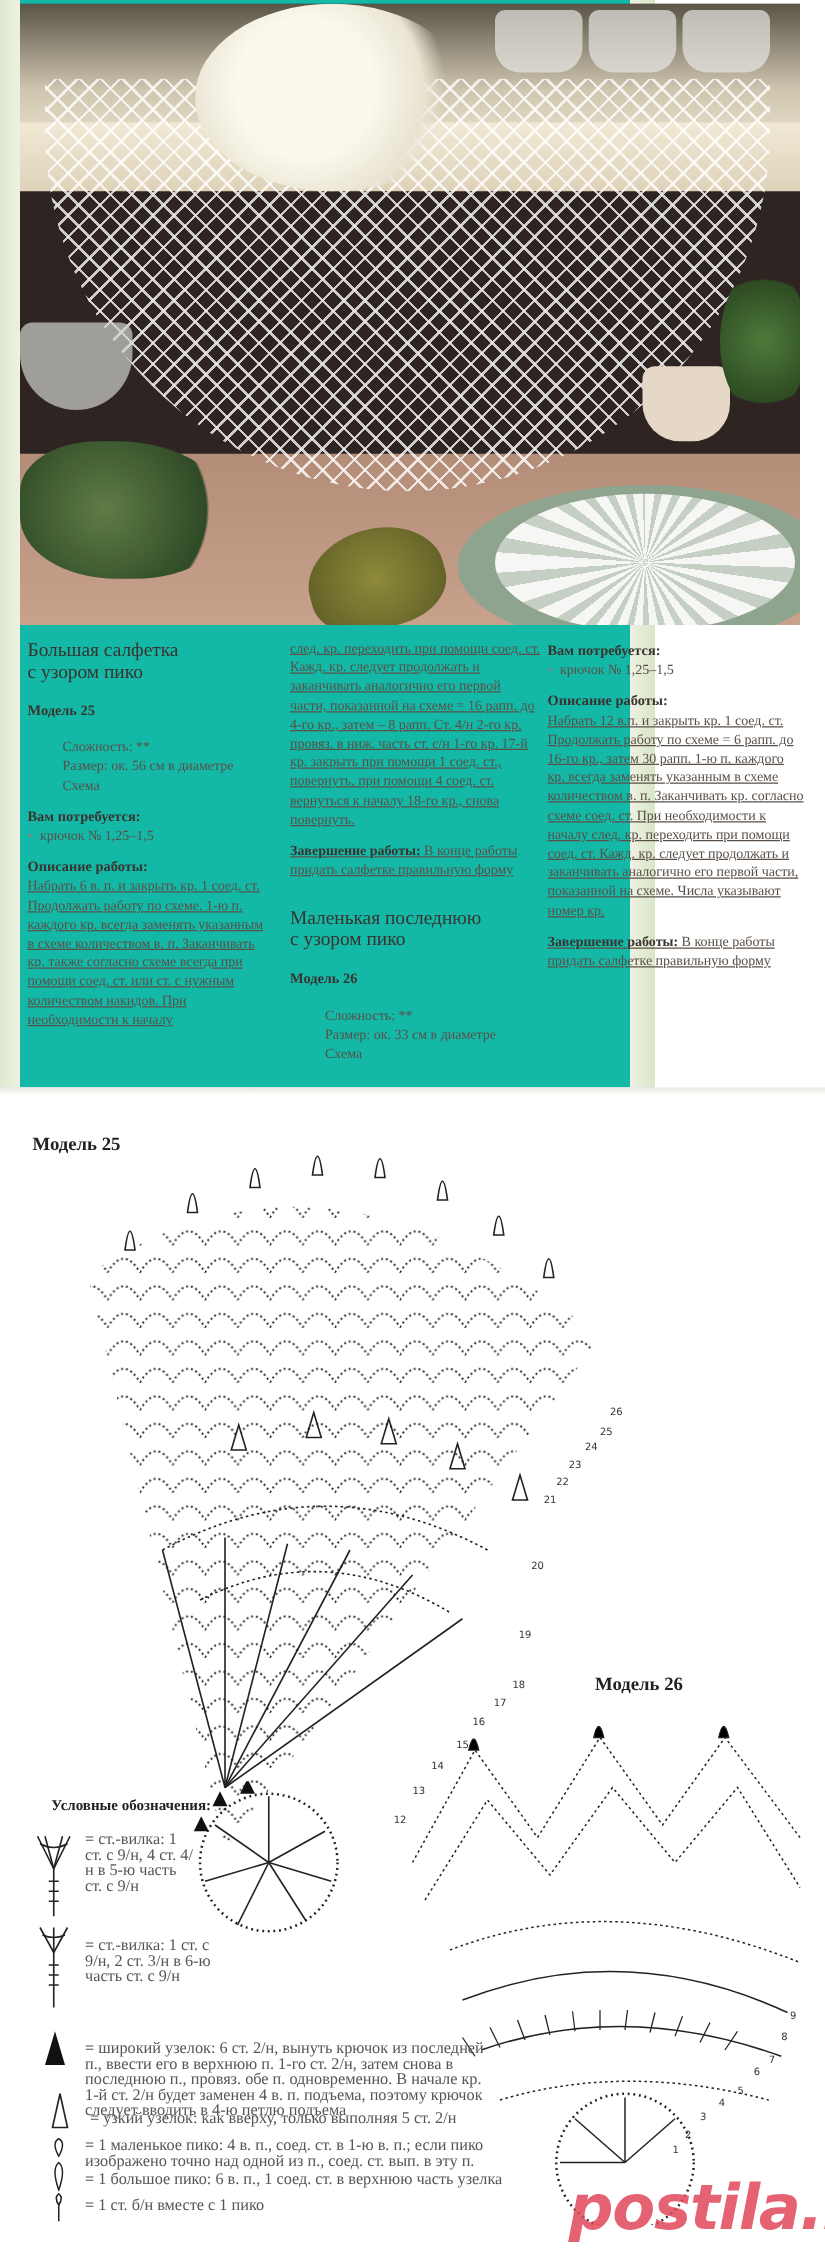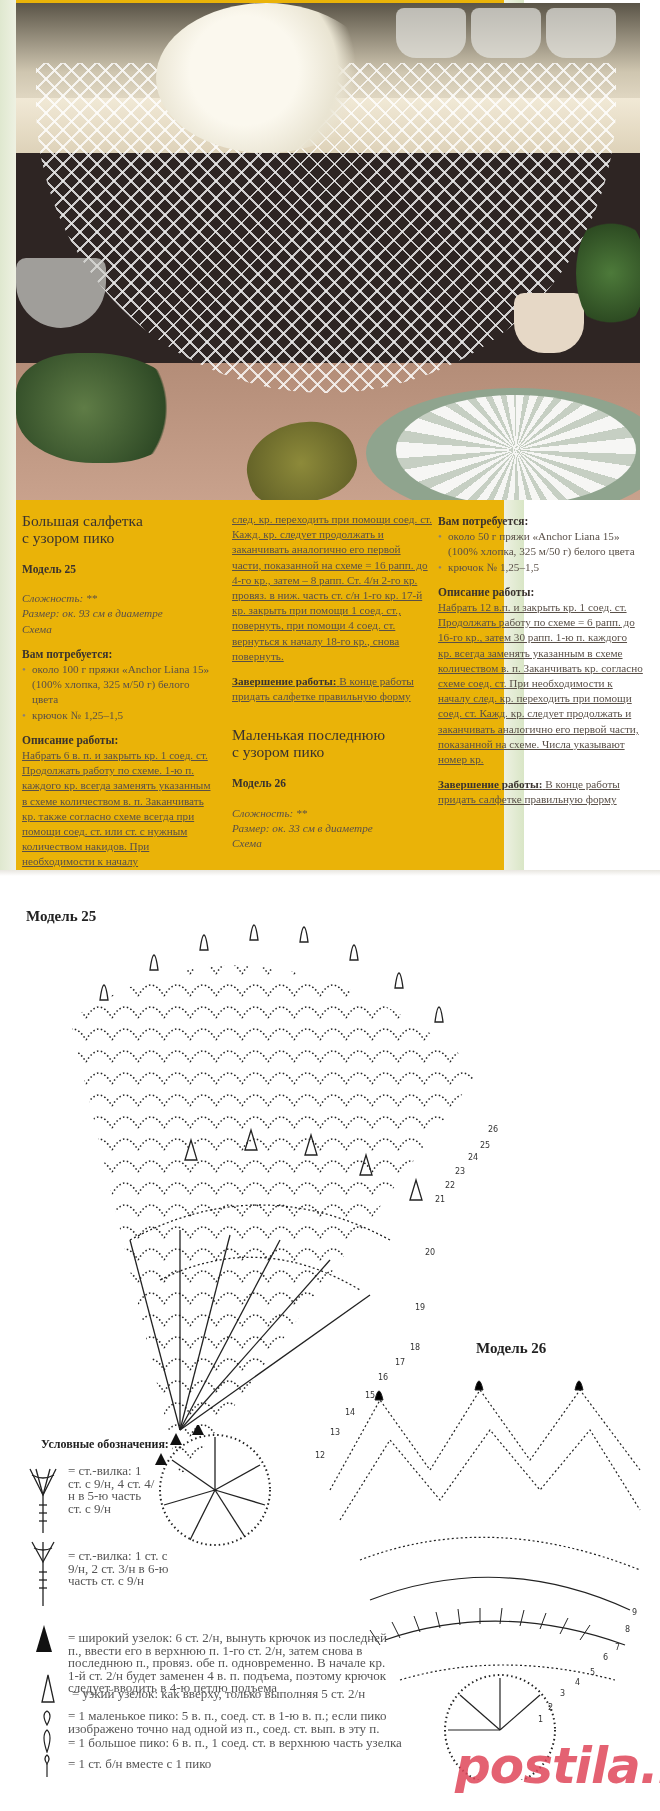--- a/index.html
+++ b/index.html
@@ -1,19 +1,19 @@
 <!DOCTYPE html>
 <html><head>
 <meta charset="utf-8">
 <style>
   * { box-sizing: border-box; margin: 0; padding: 0; }
   body { width: 660px; height: 1811px; background: #ffffff; font-family: "Liberation Serif", serif; color: #3a3430; position: relative; overflow: hidden; }
 
   
-  .mag { position: absolute; left: 0; top: 0; width: 524px; height: 870px; background: #eab308; }
+  .mag { position: absolute; left: 0; top: 0; width: 524px; height: 870px; background: #14b8a6; }
   .mag-edge-left { position: absolute; left: 0; top: 0; width: 16px; height: 870px; background: linear-gradient(90deg,#dfe8cf,#eef1e2); }
   .mag-edge-right { position: absolute; right: 0; top: 0; width: 20px; height: 870px; background: linear-gradient(90deg,#eef1e2,#d9e6c6); }
 
   .photo { position: absolute; left: 16px; top: 3px; width: 624px; height: 497px; overflow: hidden; background: #3b2e2a; }
   .photo .wall { position: absolute; left: 0; top: 0; width: 624px; height: 115px; background: linear-gradient(180deg,#5a5447,#cfc6b0 60%,#ece3cf); }
   .photo .shelf { position: absolute; left: 0; top: 95px; width: 624px; height: 60px; background: linear-gradient(180deg,#f1e9d6,#dcd0b6); }
   .photo .dark { position: absolute; left: 0; top: 150px; width: 624px; height: 220px; background: #2e2523; }
   .photo .table { position: absolute; left: 0; top: 360px; width: 624px; height: 140px; background: linear-gradient(180deg,#b48d78,#c9a28d); }
   .photo .doily-big { position: absolute; left: 20px; top: 60px; width: 580px; height: 330px; border-radius: 0 0 290px 290px; background:
       repeating-linear-gradient(45deg, rgba(255,255,255,.85) 0 2px, transparent 2px 12px),
@@ -28,21 +28,21 @@
   .photo .bowl { position: absolute; left: 0; top: 255px; width: 90px; height: 70px; border-radius: 10px 10px 45px 45px; background: rgba(210,210,205,.7); }
   .photo .plant { position: absolute; left: 560px; top: 210px; width: 70px; height: 120px; border-radius: 50%; background: radial-gradient(circle, #4d7a3a, #2d4b22 70%, transparent 72%); }
   .photo .pot { position: absolute; left: 498px; top: 290px; width: 70px; height: 60px; border-radius: 10px 10px 30px 30px; background: #e6d8c6; }
 
   .col { position: absolute; top: 512px; font-size: 11.2px; line-height: 15.2px; color: #5a5048; }
   .col1 { left: 22px; width: 195px; }
   .col2 { left: 232px; width: 200px; }
   .col3 { left: 438px; width: 205px; }
   .title { font-size: 15.5px; line-height: 17px; color: #3a332f; margin-bottom: 16px; }
   .model { font-weight: bold; font-size: 11.5px; color: #3a332f; margin-bottom: 14px; }
-  .meta { font-style: italic; color: #5a5048; }
+  .meta { color: #5a5048; margin-left: 28px; }
   .meta-block { margin-bottom: 10px; }
   .h { font-weight: bold; font-size: 11.5px; color: #3a332f; margin-top: 2px; }
   ul.bul { list-style: none; margin-bottom: 10px; }
   ul.bul li { padding-left: 10px; position: relative; }
   ul.bul li::before { content: "•"; position: absolute; left: 0; color: #8a8078; }
   .para { margin-bottom: 10px; text-decoration: underline; }
   .finish b { color: #3a332f; }
 
   
   .charts { position: absolute; left: 0; top: 870px; width: 660px; height: 941px; background: #ffffff; }
@@ -85,26 +85,25 @@
   </div>
 
   <div class="col col1">
     <div class="title">
       <div>Большая салфетка</div>
       <div>с узором пико</div>
     </div>
     <div class="model">Модель 25</div>
     <div class="meta-block">
       <div class="meta">Сложность: **</div>
-      <div class="meta">Размер: ок. 93 см в диаметре</div>
+      <div class="meta">Размер: ок. 56 см в диаметре</div>
       <div class="meta">Схема</div>
     </div>
     <div class="h">Вам потребуется:</div>
     <ul class="bul">
-      <li>около 100 г пряжи «Anchor Liana 15» (100% хлопка, 325 м/50 г) белого цвета</li>
       <li>крючок № 1,25–1,5</li>
     </ul>
     <div class="h">Описание работы:</div>
     <div class="para">Набрать 6 в. п. и закрыть кр. 1 соед. ст. Продолжать работу по схеме. 1-ю п. каждого кр. всегда заменять указанным в схеме количеством в. п. Заканчивать кр. также согласно схеме всегда при помощи соед. ст. или ст. с нужным количеством накидов. При необходимости к началу</div>
   </div>
 
   <div class="col col2">
     <div class="para">след. кр. переходить при помощи соед. ст. Кажд. кр. следует продолжать и заканчивать аналогично его первой части, показанной на схеме = 16 рапп. до 4-го кр., затем – 8 рапп. Ст. 4/н 2-го кр. провяз. в ниж. часть ст. с/н 1-го кр. 17-й кр. закрыть при помощи 1 соед. ст., повернуть, при помощи 4 соед. ст. вернуться к началу 18-го кр., снова повернуть.</div>
     <div class="para finish">
       <b>Завершение работы:</b>
@@ -118,21 +117,20 @@
     <div class="meta-block">
       <div class="meta">Сложность: **</div>
       <div class="meta">Размер: ок. 33 см в диаметре</div>
       <div class="meta">Схема</div>
     </div>
   </div>
 
   <div class="col col3">
     <div class="h">Вам потребуется:</div>
     <ul class="bul">
-      <li>около 50 г пряжи «Anchor Liana 15» (100% хлопка, 325 м/50 г) белого цвета</li>
       <li>крючок № 1,25–1,5</li>
     </ul>
     <div class="h">Описание работы:</div>
     <div class="para">Набрать 12 в.п. и закрыть кр. 1 соед. ст. Продолжать работу по схеме = 6 рапп. до 16-го кр., затем 30 рапп. 1-ю п. каждого кр. всегда заменять указанным в схеме количеством в. п. Заканчивать кр. согласно схеме соед. ст. При необходимости к началу след. кр. переходить при помощи соед. ст. Кажд. кр. следует продолжать и заканчивать аналогично его первой части, показанной на схеме. Числа указывают номер кр.</div>
     <div class="para finish">
       <b>Завершение работы:</b>
       <span>В конце работы придать салфетке правильную форму</span>
     </div>
   </div>
 </div>
@@ -317,21 +315,21 @@
     <svg class="sym" width="20" height="30" viewBox="0 0 20 30" style="left:-34px;top:-14px">
       <path d="M10 1 L16 28 L4 28 Z" fill="none" stroke="#222" stroke-width="1.3"></path>
     </svg>
     <span>= узкий узелок: как вверху, только выполняя 5 ст. 2/н</span>
   </div>
 
   <div class="leg" style="left:68px;top:840px;width:340px">
     <svg class="sym" width="14" height="16" viewBox="0 0 14 16" style="left:-28px">
       <path d="M7 15 Q1 4 7 1 Q13 4 7 15 Z" fill="none" stroke="#222" stroke-width="1.2"></path>
     </svg>
-    <span>= 1 маленькое пико: 5 в. п., соед. ст. в 1-ю в. п.; если пико изображено точно над одной из п., соед. ст. вып. в эту п.</span>
+    <span>= 1 маленькое пико: 4 в. п., соед. ст. в 1-ю в. п.; если пико изображено точно над одной из п., соед. ст. вып. в эту п.</span>
   </div>
 
   <div class="leg" style="left:68px;top:867px;width:340px">
     <svg class="sym" width="14" height="24" viewBox="0 0 14 24" style="left:-28px;top:-8px">
       <path d="M7 23 Q1 6 7 1 Q13 6 7 23 Z" fill="none" stroke="#222" stroke-width="1.2"></path>
     </svg>
     <span>= 1 большое пико: 6 в. п., 1 соед. ст. в верхнюю часть узелка</span>
   </div>
 
   <div class="leg" style="left:68px;top:888px;width:340px">

